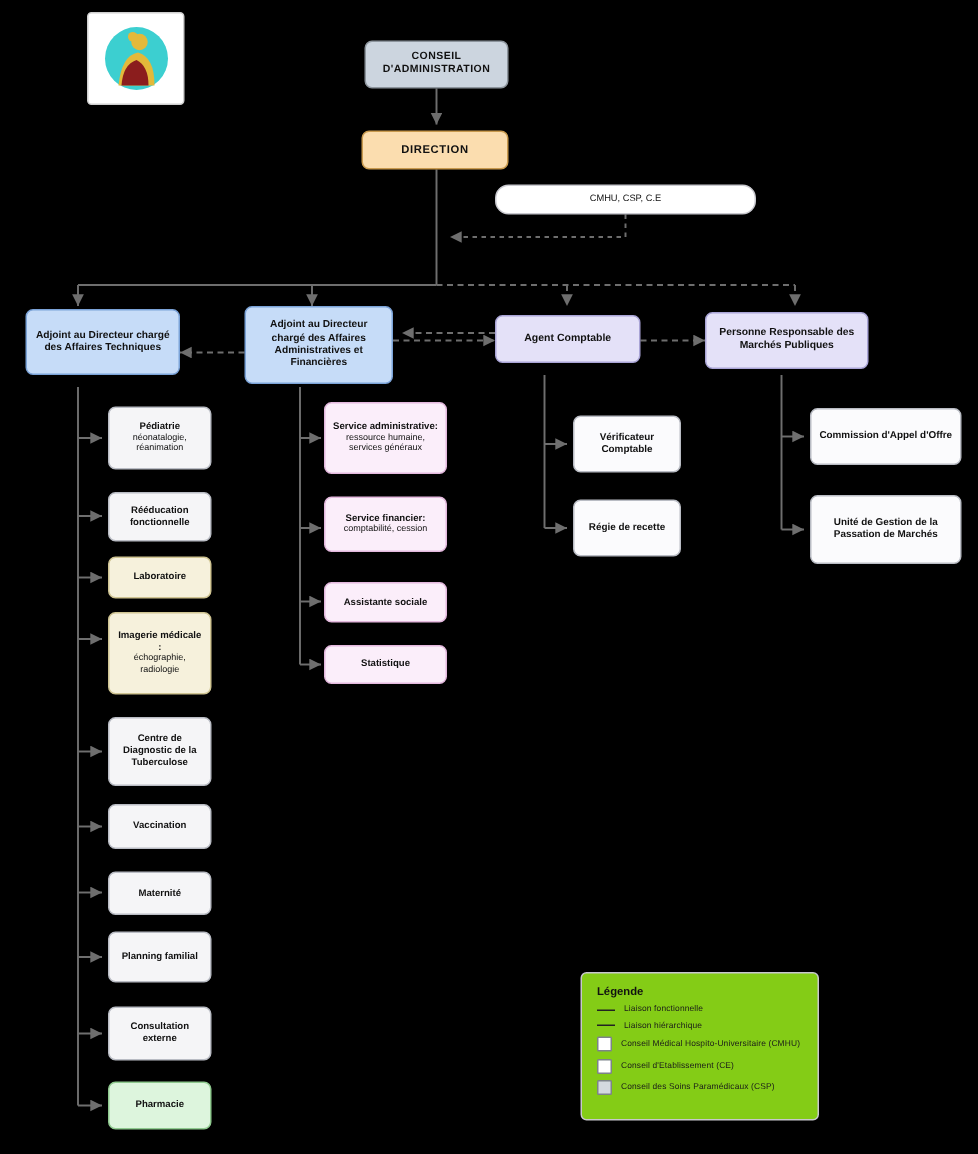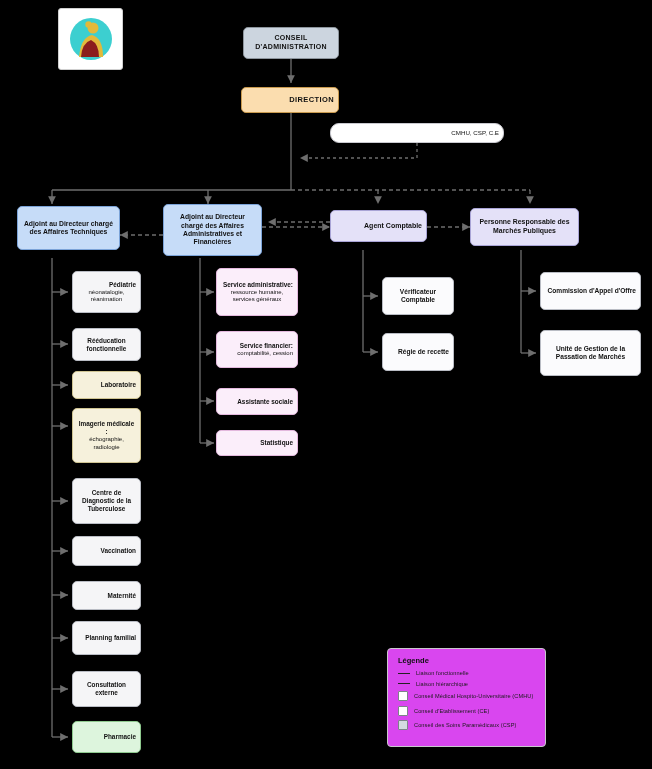--- a/index.html
+++ b/index.html
@@ -6,21 +6,21 @@
   body{
     width:652px;height:769px;position:relative;overflow:hidden;
     font-family:"Liberation Sans","DejaVu Sans",sans-serif;
     background:#000;color:#111;
   }
   #canvas{position:absolute;inset:0;width:652px;height:769px;}
   svg#wires{position:absolute;left:0;top:0;width:652px;height:769px;pointer-events:none;}
 
   .node{
     position:absolute;box-sizing:border-box;
-    display:flex;flex-direction:column;align-items:flex-end;justify-content:center;
+    display:flex;flex-direction:column;align-items:center;justify-content:center;
     text-align:center;border-radius:5px;
     border:1px solid #9aa0a6;
     background:#f6f6f8;
     padding:3px 4px;
     line-height:1.25;
   }
   .node .ttl{font-weight:bold;}
   .node .sub{font-weight:normal;}
 
   
@@ -35,21 +35,21 @@
   .c-plain{background:#f5f5f7;border-color:#b9bcc4;}
 
   .logo{
     position:absolute;left:58px;top:8px;width:63px;height:60px;
     background:#ffffff;border:1px solid #cfcfcf;border-radius:3px;
     display:flex;align-items:center;justify-content:center;
   }
 
   #legend{
     position:absolute;left:387px;top:648px;width:159px;height:99px;
-    background:#d946ef;border:1px solid #c8c8cc;border-radius:4px;
+    background:#84cc16;border:1px solid #c8c8cc;border-radius:4px;
     padding:7px 8px;box-sizing:border-box;
     box-shadow:0 1px 2px rgba(0,0,0,.18);
   }
   #legend .lg-title{font-size:7.5px;font-weight:bold;color:#111;margin:0 0 5px 2px;}
   .lg-row{display:flex;align-items:center;margin:0 0 4.5px 2px;}
   .lg-line{width:12px;height:0;border-top:1.6px solid #222;margin-right:6px;flex:none;}
   .lg-sw{width:8px;height:8px;border:1px solid #7d8389;margin-right:6px;flex:none;border-radius:1px;}
   .lg-txt{font-size:5.6px;color:#1a1a1a;letter-spacing:.1px;white-space:nowrap;}
 </style>
 </head>

